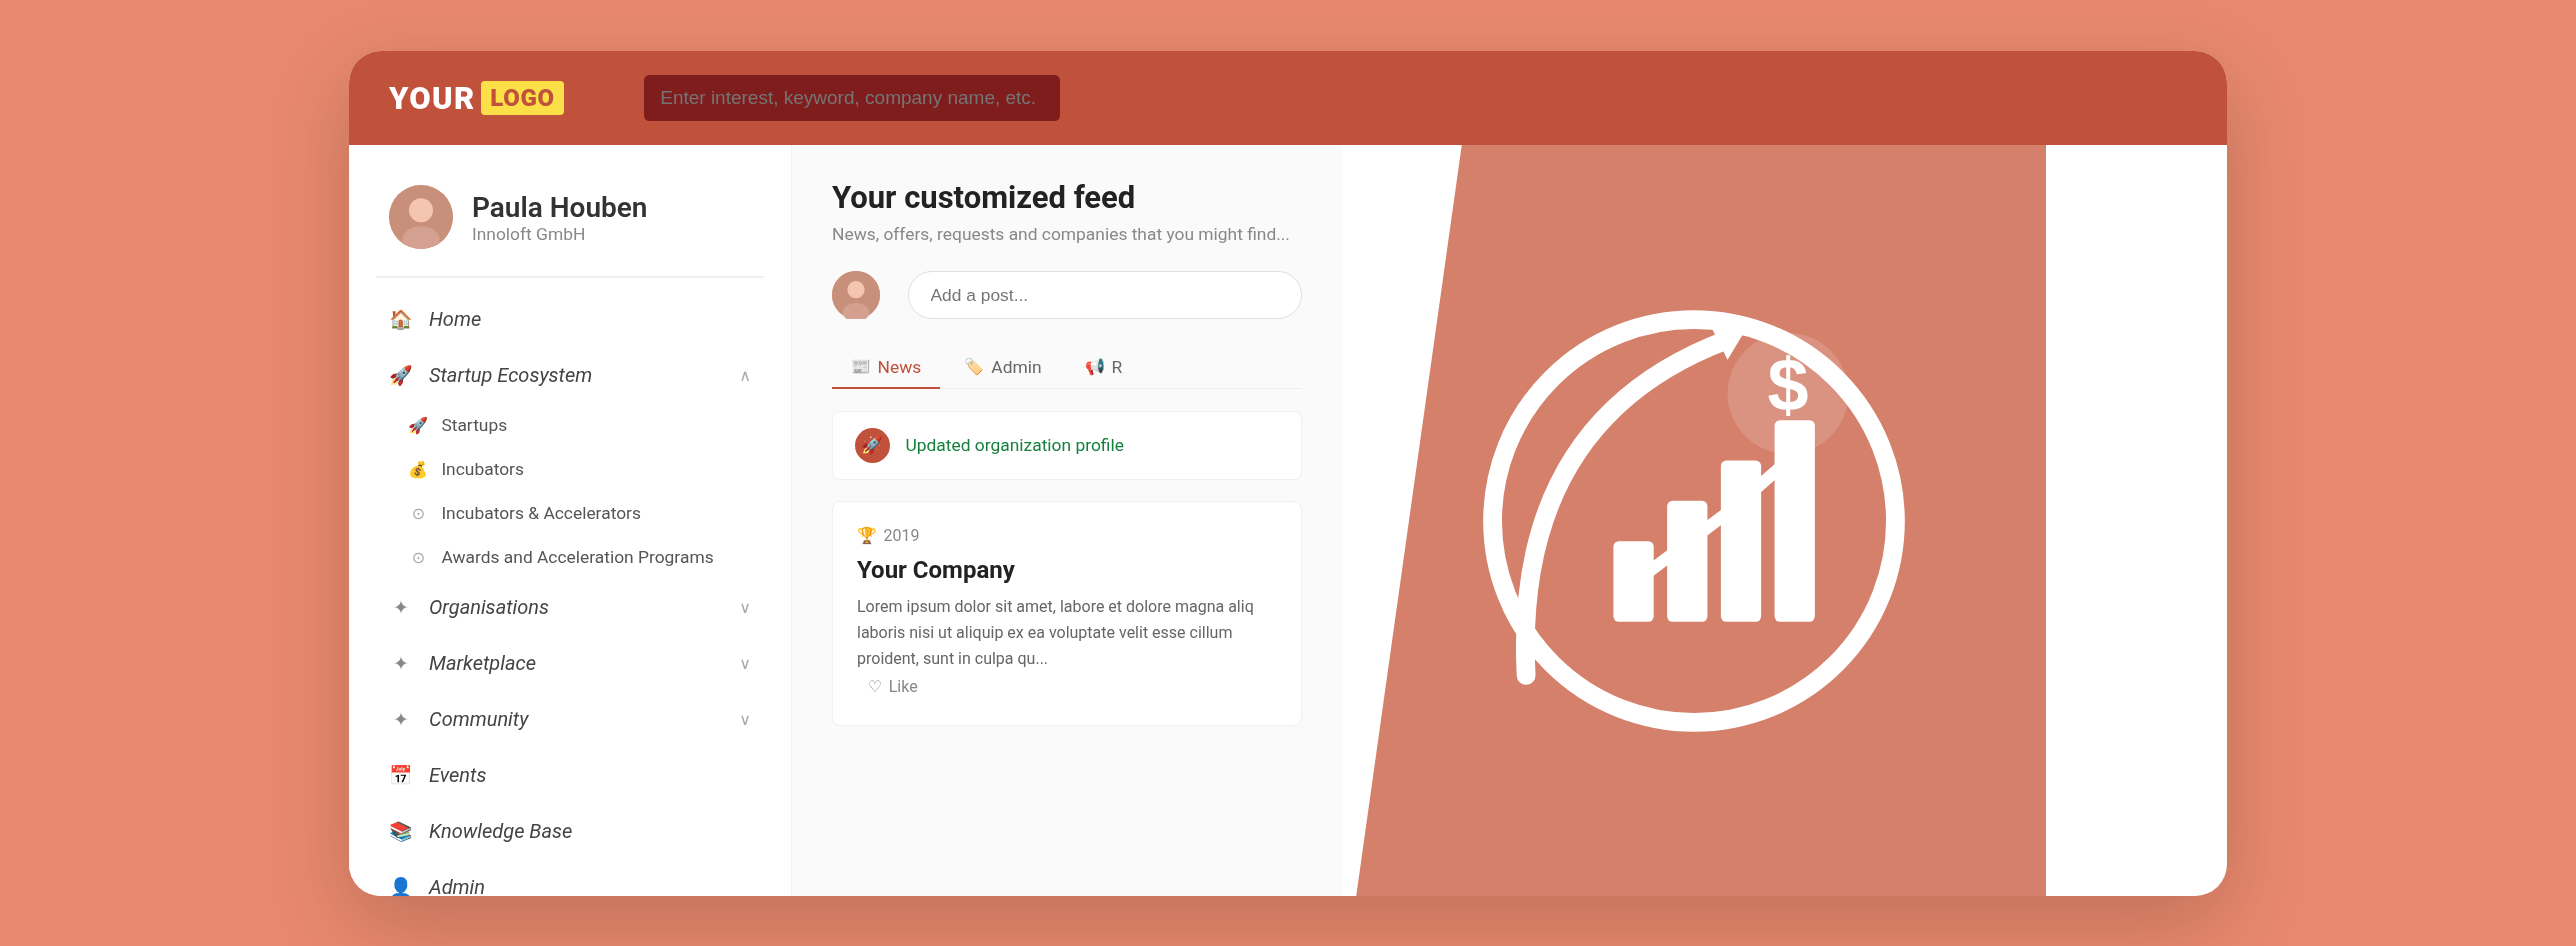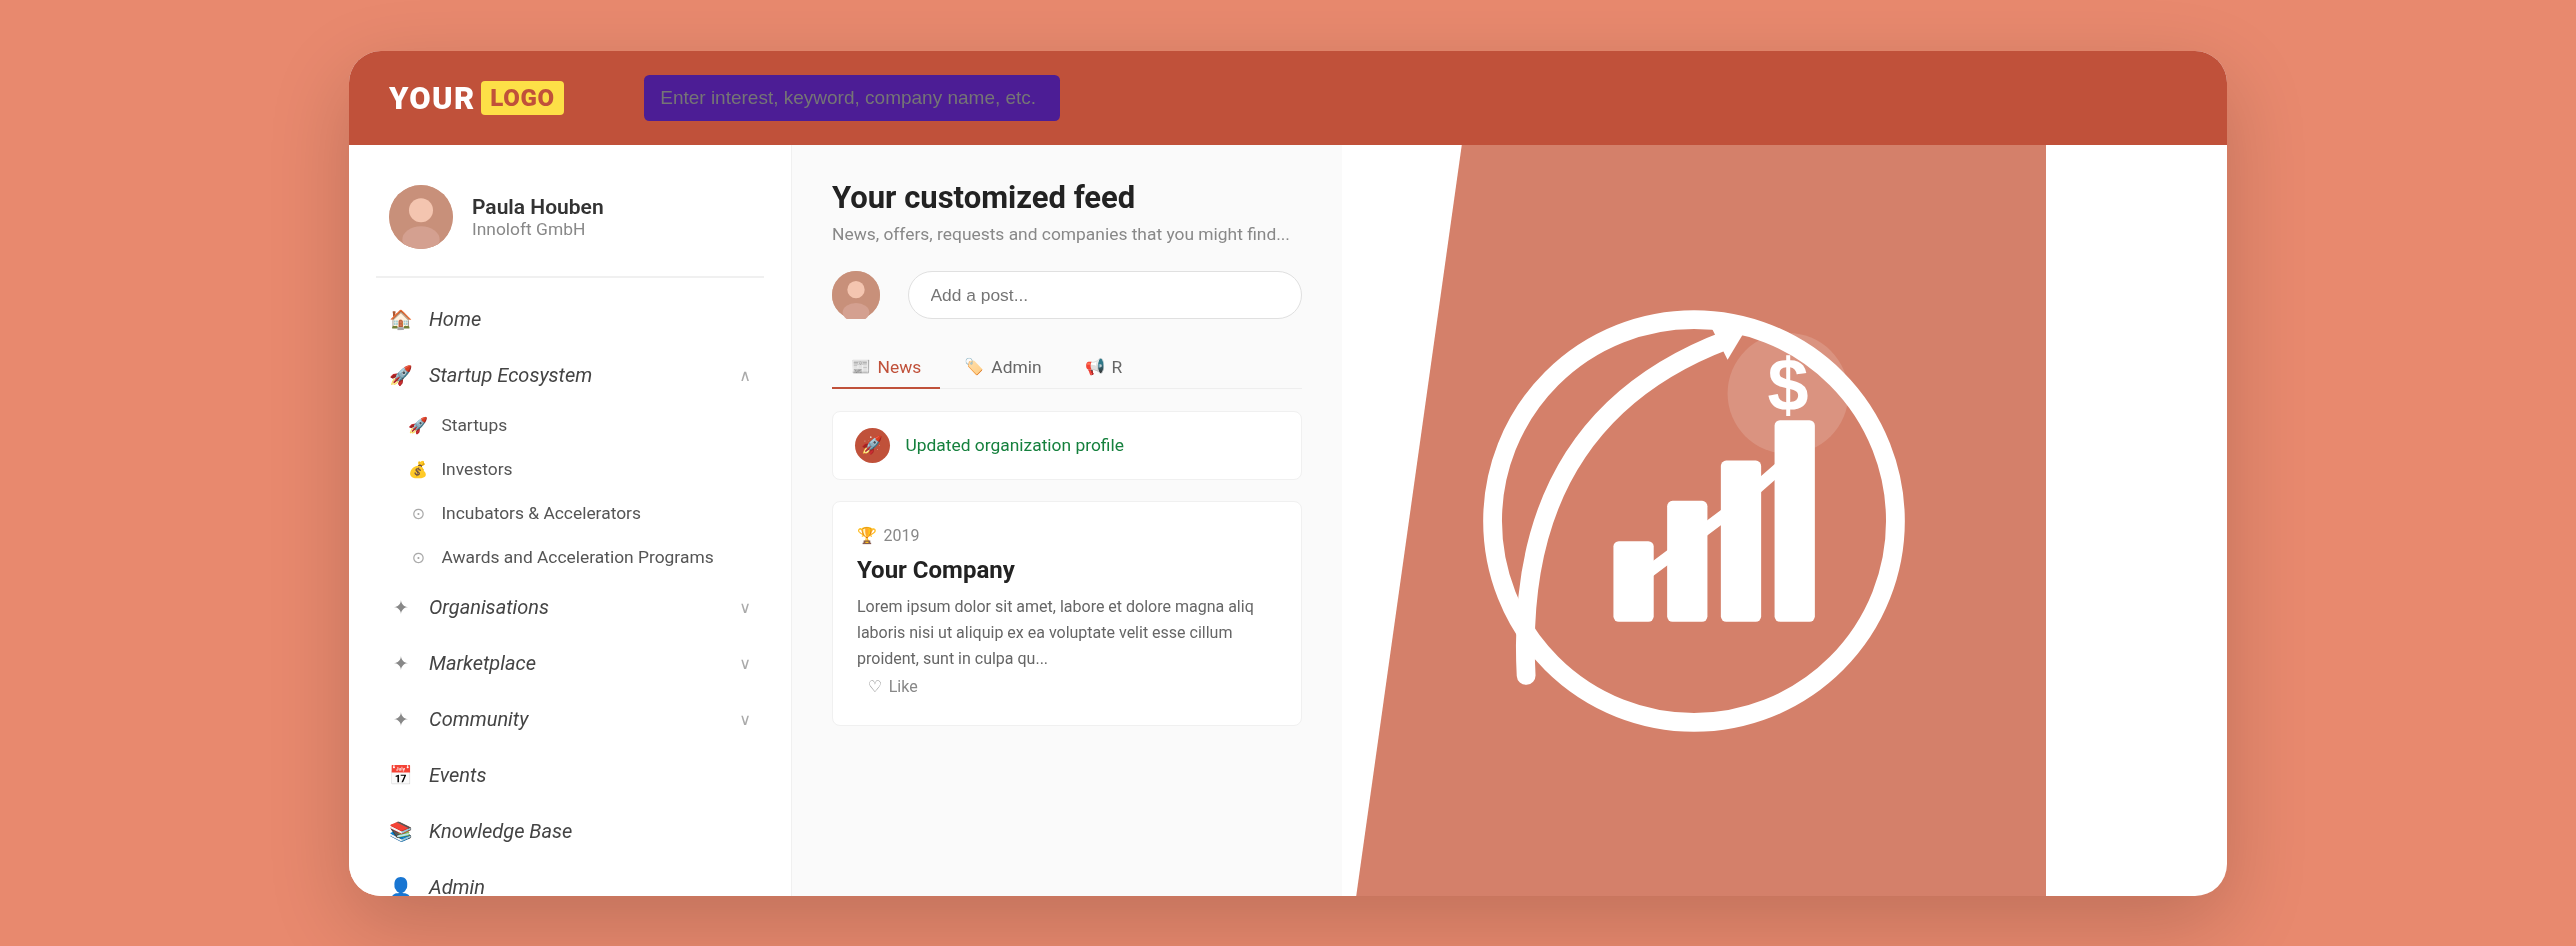--- a/index.html
+++ b/index.html
@@ -69,21 +69,21 @@
       padding: 2.7px 9.4px;
       border-radius: 4px;
       margin-left: 5.4px;
       letter-spacing: 0.7px;
     }
 
     .search-bar {
       margin-left: 40px;
       width: 416px;
       height: 46px;
-      background: #4c1d95;
+      background: #7f1d1d;
       border-radius: 5.4px;
       display: flex;
       align-items: center;
       padding: 0 16px;
     }
 
     .search-bar input {
       border: none;
       outline: none;
       font-size: 19px;
@@ -129,21 +129,21 @@
       font-size: 27px;
       color: #fff;
     }
 
     .user-info {
       display: flex;
       flex-direction: column;
     }
 
     .user-name {
-      font-size: 21px;
+      font-size: 28px;
       font-weight: 600;
       color: #333;
     }
 
     .user-company {
       font-size: 17.4px;
       color: #888;
     }
 
     .nav-divider {
@@ -455,21 +455,21 @@
           <span class="nav-label">Startup Ecosystem</span>
           <span class="nav-chevron">∧</span>
         </div>
 
         <div class="nav-sub-item">
           <div class="nav-sub-icon">🚀</div>
           <span class="nav-sub-label">Startups</span>
         </div>
         <div class="nav-sub-item">
           <div class="nav-sub-icon">💰</div>
-          <span class="nav-sub-label">Investors</span>
+          <span class="nav-sub-label">Incubators</span>
         </div>
         <div class="nav-sub-item">
           <div class="nav-sub-icon">⊙</div>
           <span class="nav-sub-label">Incubators &amp; Accelerators</span>
         </div>
         <div class="nav-sub-item">
           <div class="nav-sub-icon">⊙</div>
           <span class="nav-sub-label">Awards and Acceleration Programs</span>
         </div>
 

